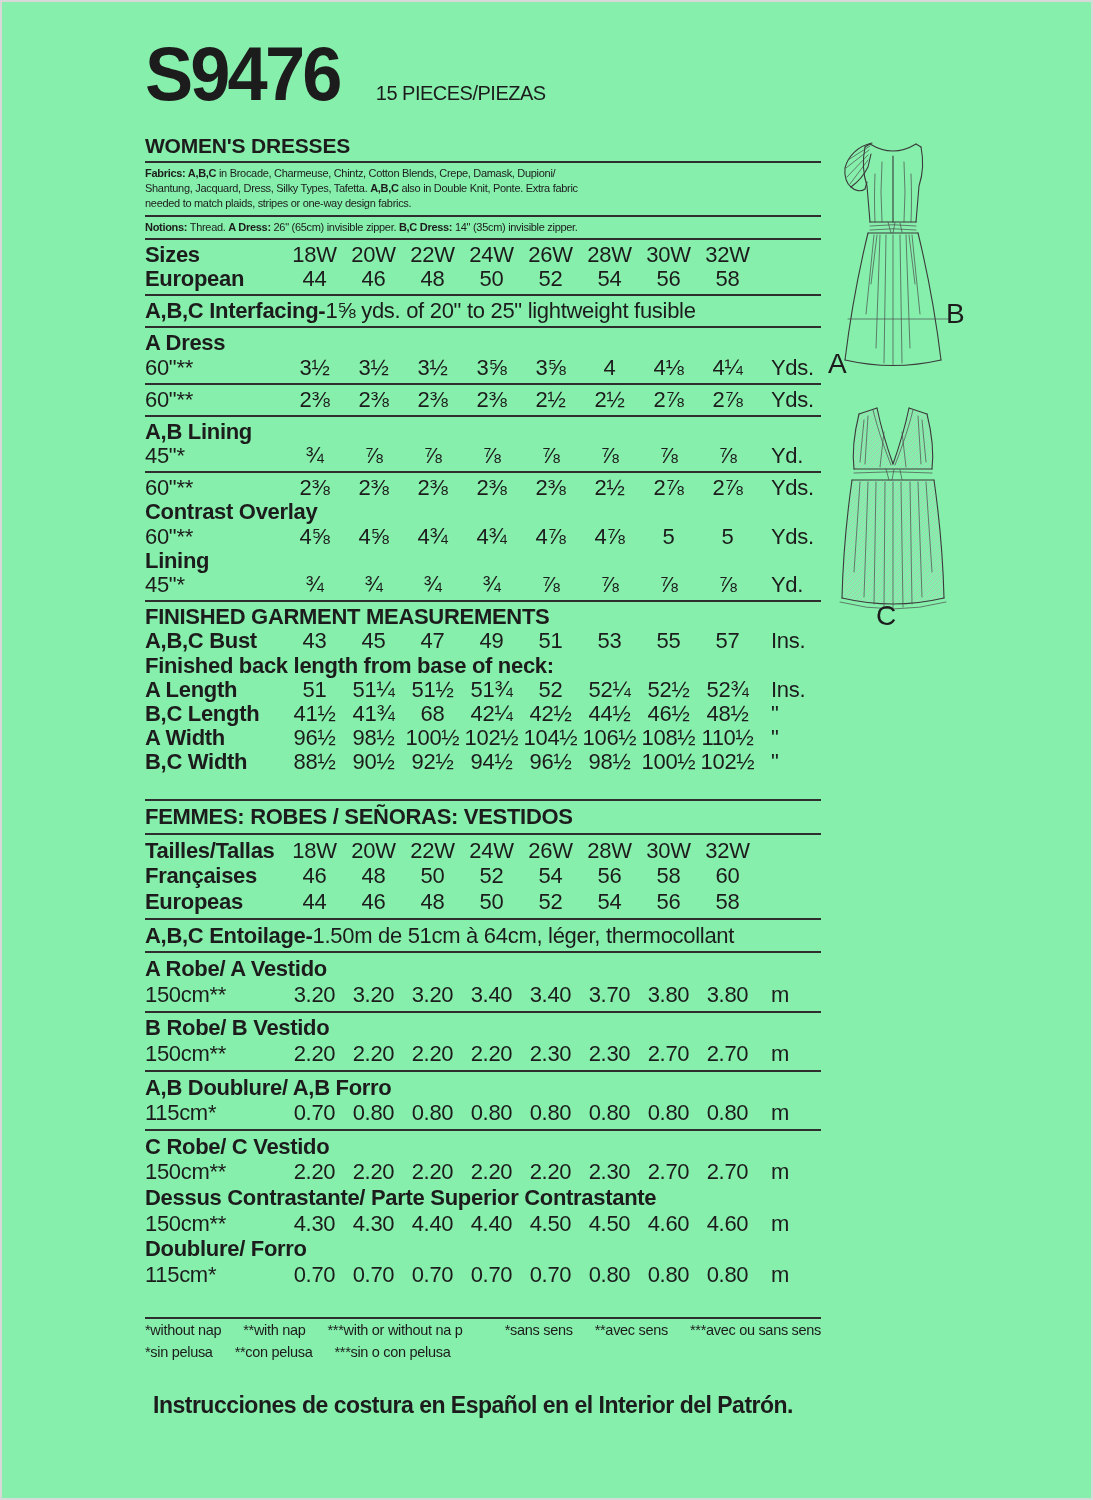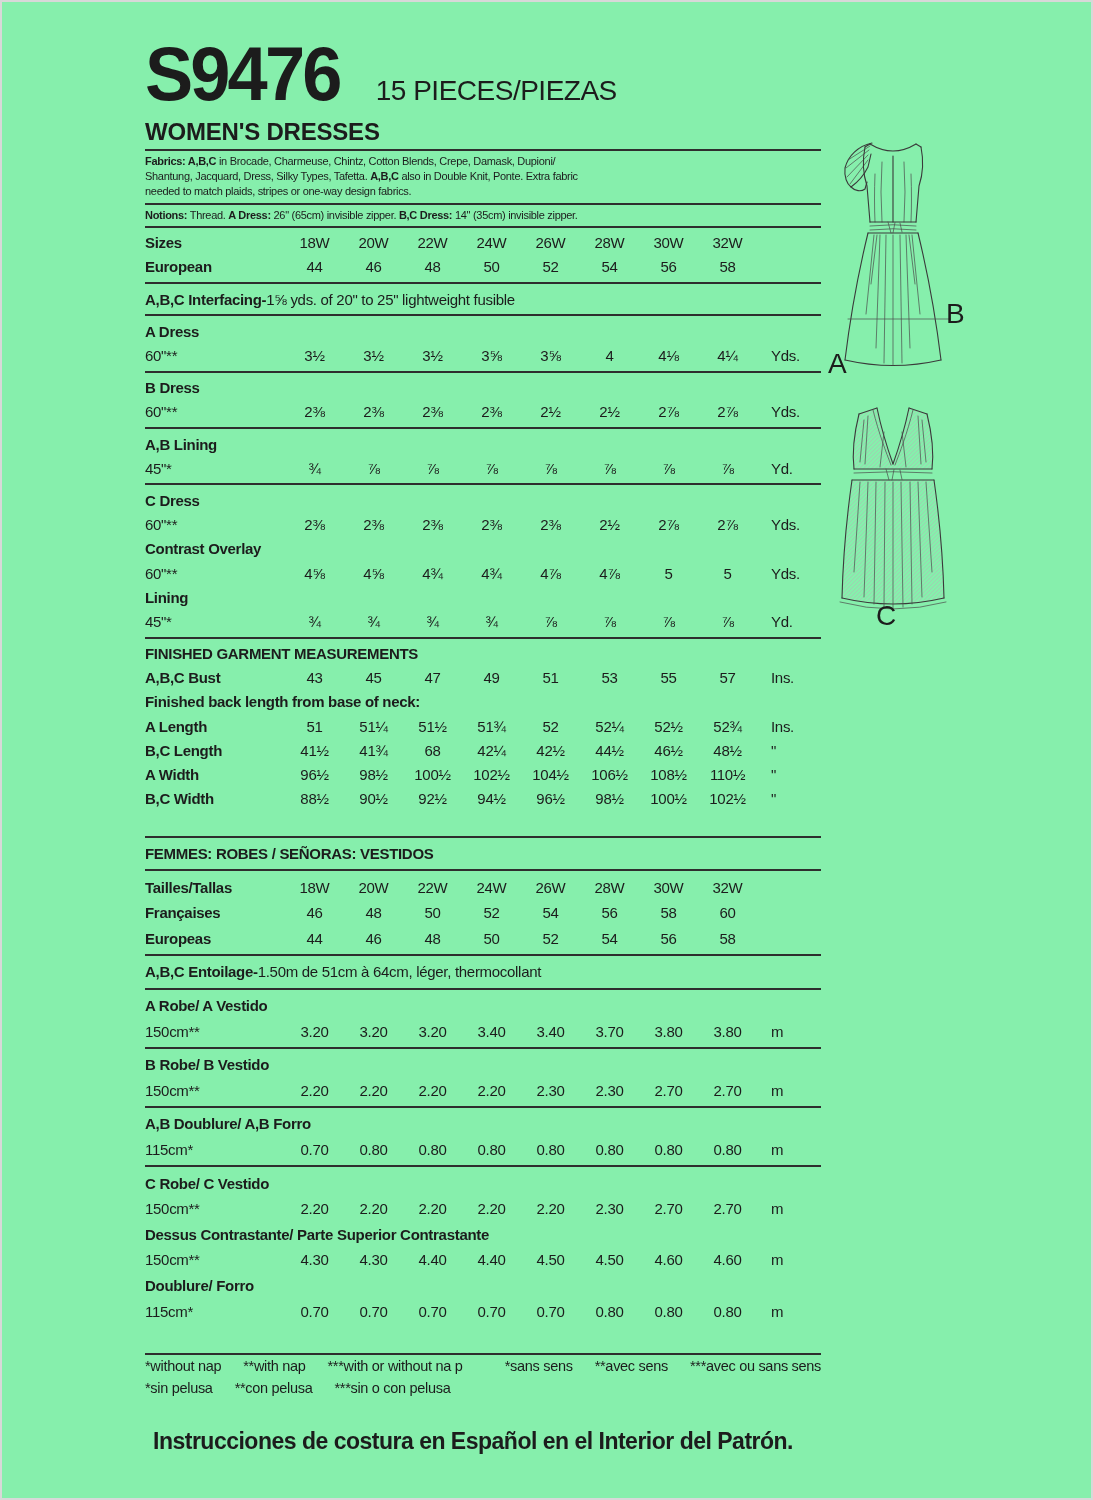--- a/index.html
+++ b/index.html
@@ -19,28 +19,28 @@
   .content {
     position:absolute; left:143px; top:36px; width:676px;
     letter-spacing:-0.3px;
   }
   .brand-row { display:flex; align-items:baseline; height:76px; }
   .pattern-no {
     font-size:76px; font-weight:700; letter-spacing:-3px;
     transform:scaleX(0.95); transform-origin:left bottom;
     line-height:0.95;
   }
-  .pieces { font-size:28px; font-weight:400; margin-left:26px; letter-spacing:-0.5px; }
-  .category { font-size:24px; font-weight:700; margin-top:4px; letter-spacing:-0.2px; }
+  .pieces { font-size:20px; font-weight:400; margin-left:26px; letter-spacing:-0.5px; }
+  .category { font-size:21px; font-weight:700; margin-top:20px; letter-spacing:-0.2px; }
   .rule { height:2px; background:#2e2e2e; margin:3px 0; }
   .para { font-size:11px; line-height:1.38; margin:3px 0; }
   .para b { font-weight:700; }
   .fline { white-space:nowrap; }
   
-  .t-row { display:flex; align-items:center; height:24.2px; font-size:15px; white-space:nowrap; }
+  .t-row { display:flex; align-items:center; height:24.2px; font-size:22px; white-space:nowrap; }
   .t-row.m { height:25.6px; }
   .t-row .lbl { width:140px; font-weight:700; flex:0 0 auto; }
   .t-row .lbl.reg { font-weight:400; }
   .t-row .cell { width:59px; flex:0 0 auto; text-align:center; }
   .t-row .unit { padding-left:14px; flex:0 0 auto; }
   .t-row.section { font-weight:700; }
   .t-row.heading { font-weight:700; }
   .t-row.note b { font-weight:700; }
   .t-row.note span { font-weight:400; }
   .gap { height:22px; }
@@ -126,21 +126,20 @@
           <span class="cell">3½</span>
           <span class="cell">3½</span>
           <span class="cell">3⅝</span>
           <span class="cell">3⅝</span>
           <span class="cell">4</span>
           <span class="cell">4⅛</span>
           <span class="cell">4¼</span>
           <span class="unit">Yds.</span>
         </div>
         <div class="rule"></div>
-        <div class="t-row section ">B Dress</div>
         <div class="t-row ">
           <span class="lbl reg">60"**</span>
           <span class="cell">2⅜</span>
           <span class="cell">2⅜</span>
           <span class="cell">2⅜</span>
           <span class="cell">2⅜</span>
           <span class="cell">2½</span>
           <span class="cell">2½</span>
           <span class="cell">2⅞</span>
           <span class="cell">2⅞</span>
@@ -154,21 +153,20 @@
           <span class="cell">⅞</span>
           <span class="cell">⅞</span>
           <span class="cell">⅞</span>
           <span class="cell">⅞</span>
           <span class="cell">⅞</span>
           <span class="cell">⅞</span>
           <span class="cell">⅞</span>
           <span class="unit">Yd.</span>
         </div>
         <div class="rule"></div>
-        <div class="t-row section ">C Dress</div>
         <div class="t-row ">
           <span class="lbl reg">60"**</span>
           <span class="cell">2⅜</span>
           <span class="cell">2⅜</span>
           <span class="cell">2⅜</span>
           <span class="cell">2⅜</span>
           <span class="cell">2⅜</span>
           <span class="cell">2½</span>
           <span class="cell">2⅞</span>
           <span class="cell">2⅞</span>

